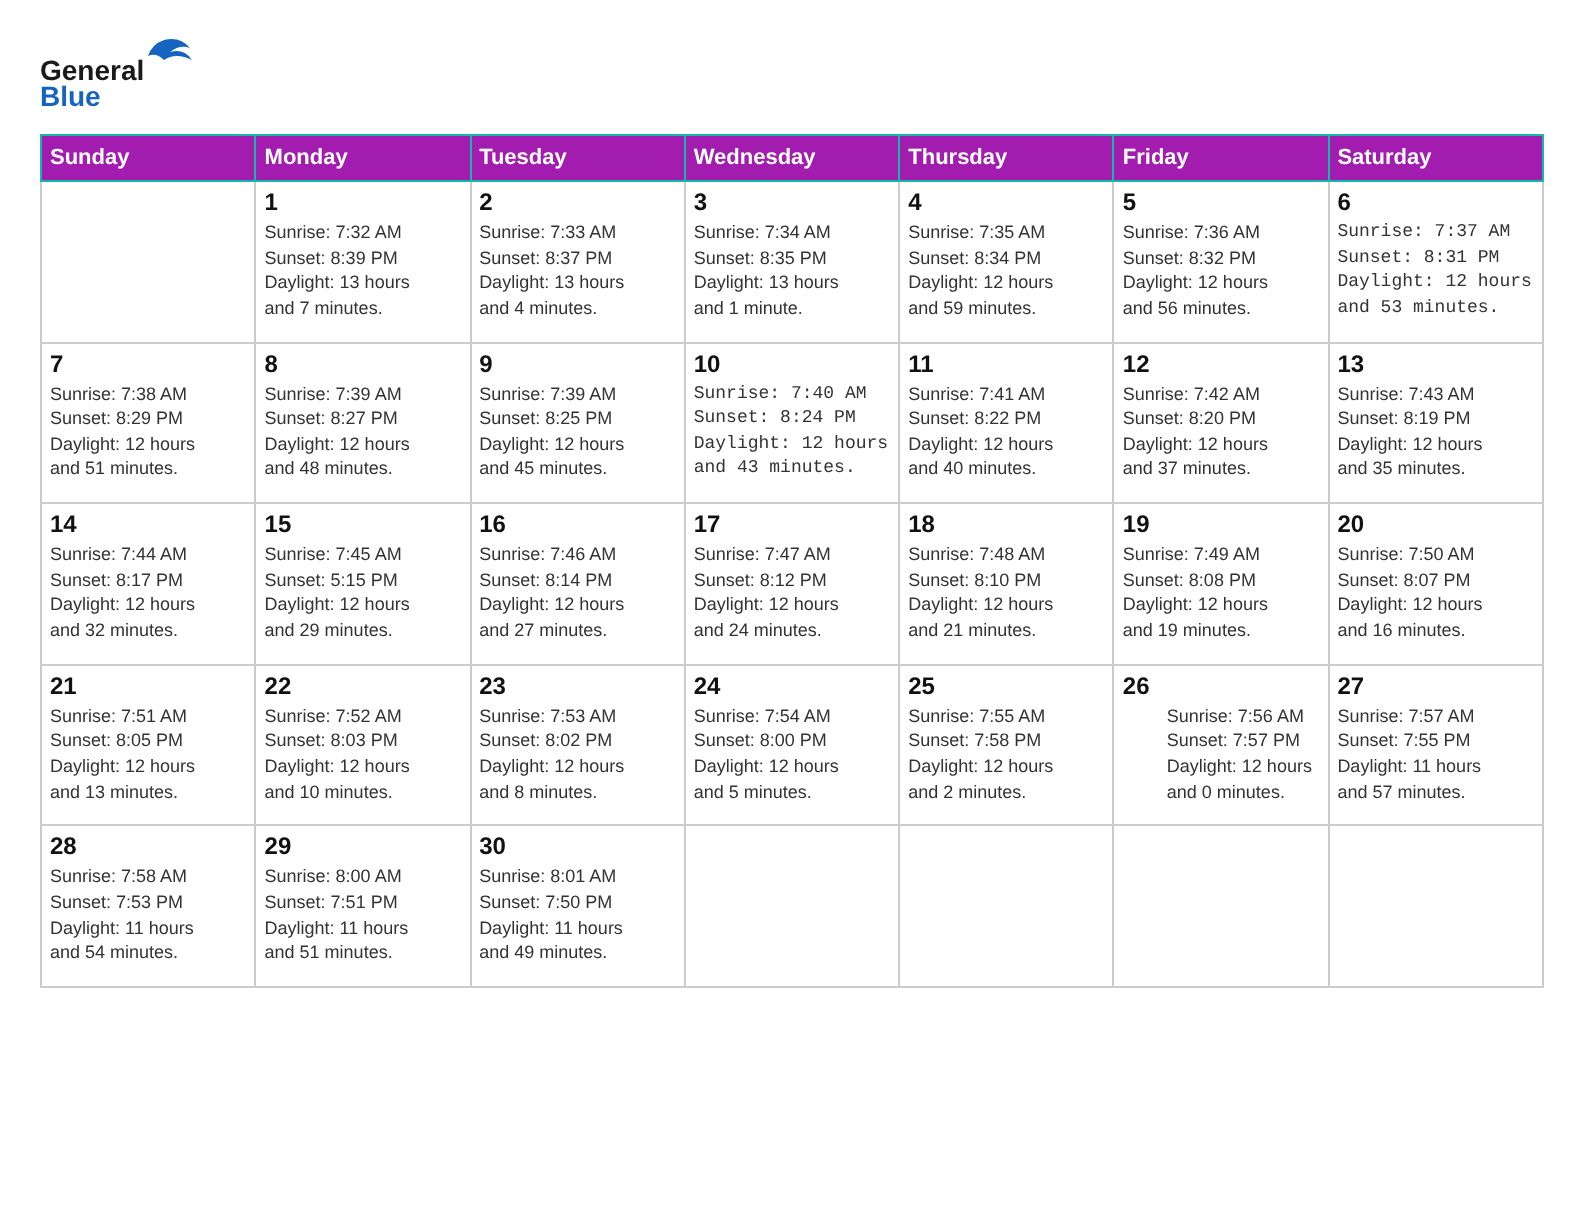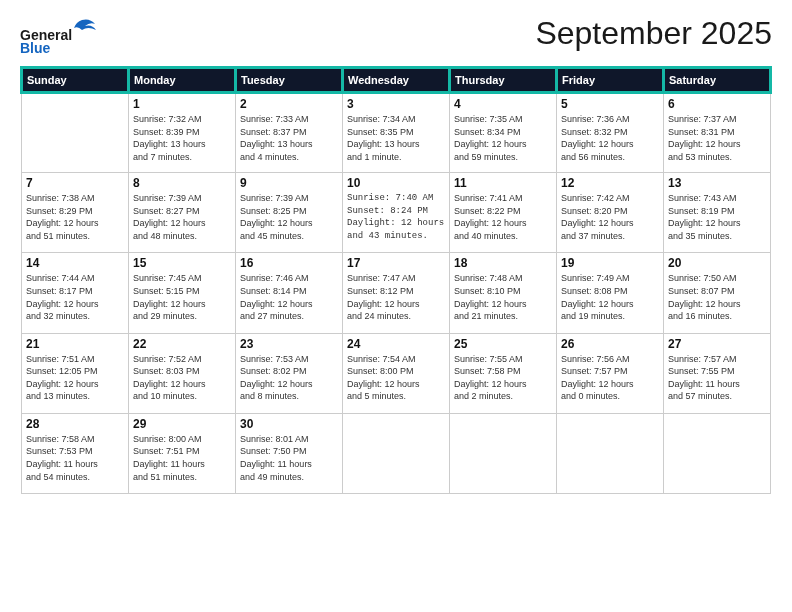--- a/index.html
+++ b/index.html
@@ -42,27 +42,27 @@
       color: #333;
     }
     .calendar {
       flex: 1;
       border: 1px solid #ccc;
       border-collapse: collapse;
       width: 100%;
       table-layout: fixed;
     }
     .calendar th {
-      background: #0f172a;
+      background: #a21caf;
       color: #fff;
       font-size: 11px;
       font-weight: bold;
       padding: 5px 4px;
       text-align: left;
-      border: 3px solid #14b8a6;
+      border: 1px solid #14b8a6;
     }
     .calendar td {
       border: 1px solid #ccc;
       vertical-align: top;
       padding: 3px 4px;
       font-size: 9.5px;
       color: #333;
       width: calc(100% / 7);
       height: 80px;
     }
@@ -91,21 +91,20 @@
       <div>
         <svg width="80" height="38" viewBox="0 0 80 38">
 
           <path d="M62 4 Q70 2 75 8 Q70 6 65 10 Q72 8 76 14 Q68 10 62 14 Q58 10 54 12 Q56 6 62 4Z" fill="#1565c0"></path>
           <text x="0" y="24" font-size="14" font-weight="bold" fill="#1a1a1a" font-family="Arial">General</text>
           <text x="0" y="37" font-size="14" font-weight="bold" fill="#1565c0" font-family="Arial">Blue</text>
         </svg>
       </div>
     </div>
     <div class="title-block">
-      <div class="month-title">September 2025</div>
     </div>
   </div>
 
   <table class="calendar">
     <thead>
       <tr>
         <th>Sunday</th>
         <th>Monday</th>
         <th>Tuesday</th>
         <th>Wednesday</th>
@@ -147,21 +146,21 @@
           </td>
           <td>
             <span class="cell-day">5</span>
             <div class="cell-info" style="white-space: pre-line;">Sunrise: 7:36 AM
 Sunset: 8:32 PM
 Daylight: 12 hours
 and 56 minutes.</div>
           </td>
           <td>
             <span class="cell-day">6</span>
-            <div class="cell-info" style="white-space: pre-line;">Sunrise: 7:37 AM
+            <div class="cell-info" style="white-space: pre-line; font-family: Liberation Mono, monospace;">Sunrise: 7:37 AM
 Sunset: 8:31 PM
 Daylight: 12 hours
 and 53 minutes.</div>
           </td>
         </tr>
         <tr>
           <td>
             <span class="cell-day">7</span>
             <div class="cell-info" style="white-space: pre-line;">Sunrise: 7:38 AM
 Sunset: 8:29 PM
@@ -259,21 +258,21 @@
             <div class="cell-info" style="white-space: pre-line;">Sunrise: 7:50 AM
 Sunset: 8:07 PM
 Daylight: 12 hours
 and 16 minutes.</div>
           </td>
         </tr>
         <tr>
           <td>
             <span class="cell-day">21</span>
             <div class="cell-info" style="white-space: pre-line;">Sunrise: 7:51 AM
-Sunset: 12:05 PM
+Sunset: 8:05 PM
 Daylight: 12 hours
 and 13 minutes.</div>
           </td>
           <td>
             <span class="cell-day">22</span>
             <div class="cell-info" style="white-space: pre-line;">Sunrise: 7:52 AM
 Sunset: 8:03 PM
 Daylight: 12 hours
 and 10 minutes.</div>
           </td>
@@ -293,21 +292,21 @@
           </td>
           <td>
             <span class="cell-day">25</span>
             <div class="cell-info" style="white-space: pre-line;">Sunrise: 7:55 AM
 Sunset: 7:58 PM
 Daylight: 12 hours
 and 2 minutes.</div>
           </td>
           <td>
             <span class="cell-day">26</span>
-            <div class="cell-info" style="white-space: pre-line;">Sunrise: 7:56 AM
+            <div class="cell-info" style="white-space: pre-line; margin-left: 22px;">Sunrise: 7:56 AM
 Sunset: 7:57 PM
 Daylight: 12 hours
 and 0 minutes.</div>
           </td>
           <td>
             <span class="cell-day">27</span>
             <div class="cell-info" style="white-space: pre-line;">Sunrise: 7:57 AM
 Sunset: 7:55 PM
 Daylight: 11 hours
 and 57 minutes.</div>

